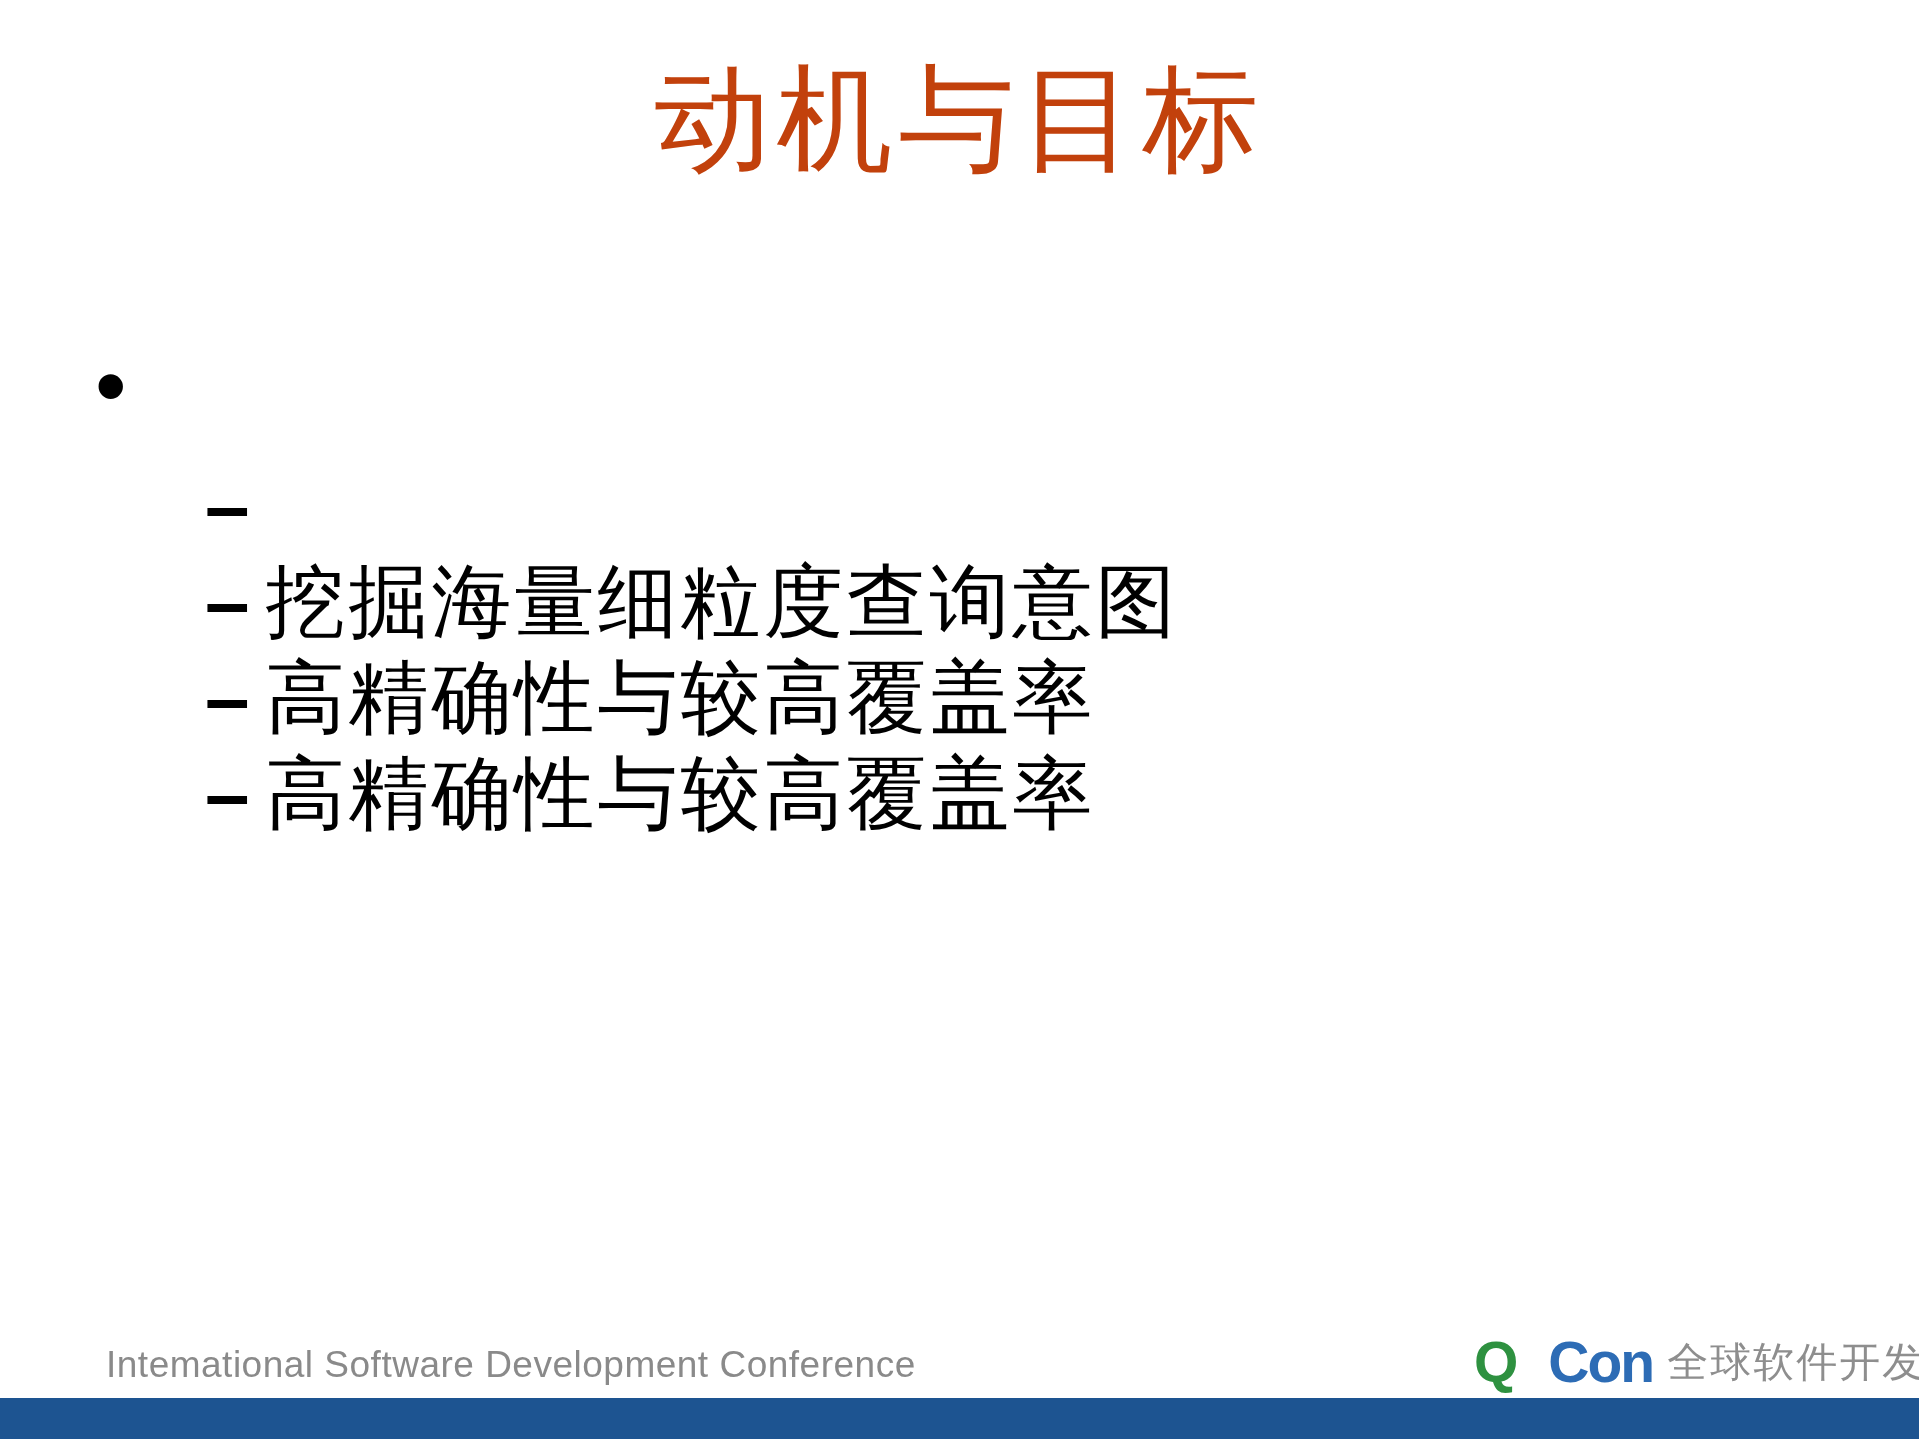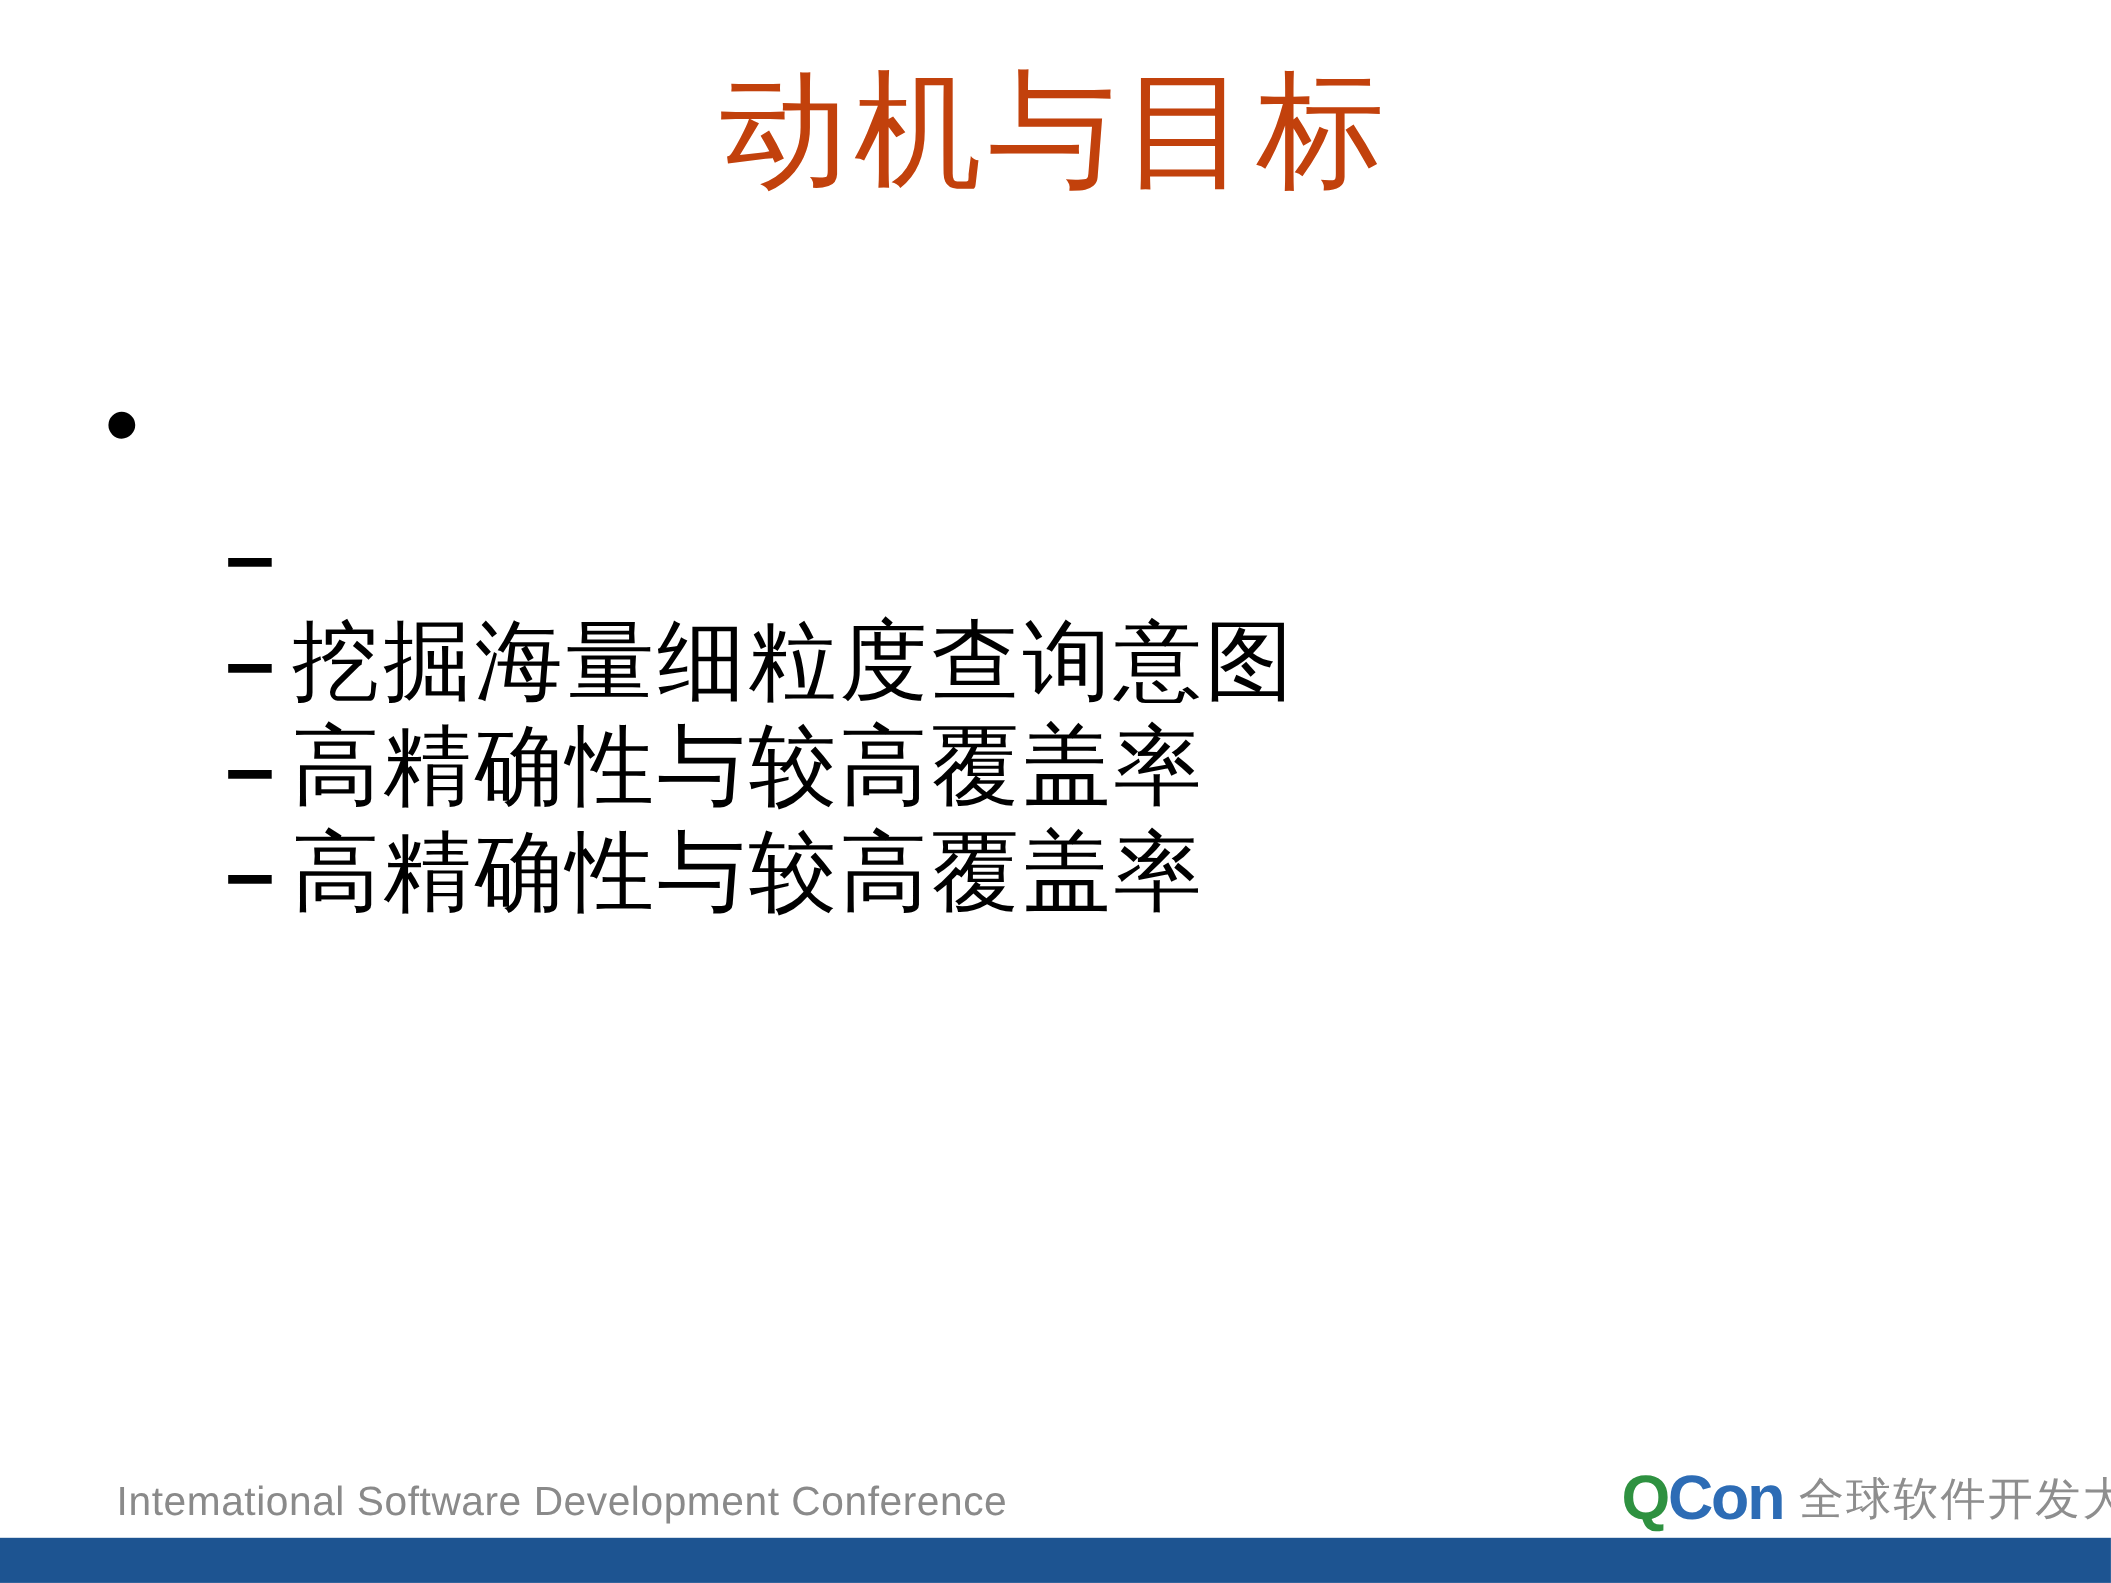--- a/index.html
+++ b/index.html
@@ -97,21 +97,21 @@
     white-space: nowrap;
   }
   .footer-logo .logo-wordmark {
     font-family: "Liberation Sans", "DejaVu Sans", sans-serif;
     font-weight: 700;
     font-size: 57px;
     letter-spacing: -2px;
     line-height: 1;
   }
   .footer-logo .logo-q    { color: #2e9140; }
-  .footer-logo .logo-con  { color: #2d6cb5; }
+  .footer-logo .logo-con  { color: #2d6cb5; margin-left: 32px; }
   .footer-logo .logo-tagline {
     font-family: "Liberation Sans", "DejaVu Sans", sans-serif;
     font-weight: 400;
     font-size: 41px;
     color: #8e8e8e;
     margin-left: 14px;
     letter-spacing: 2px;
     line-height: 1;
   }
 

